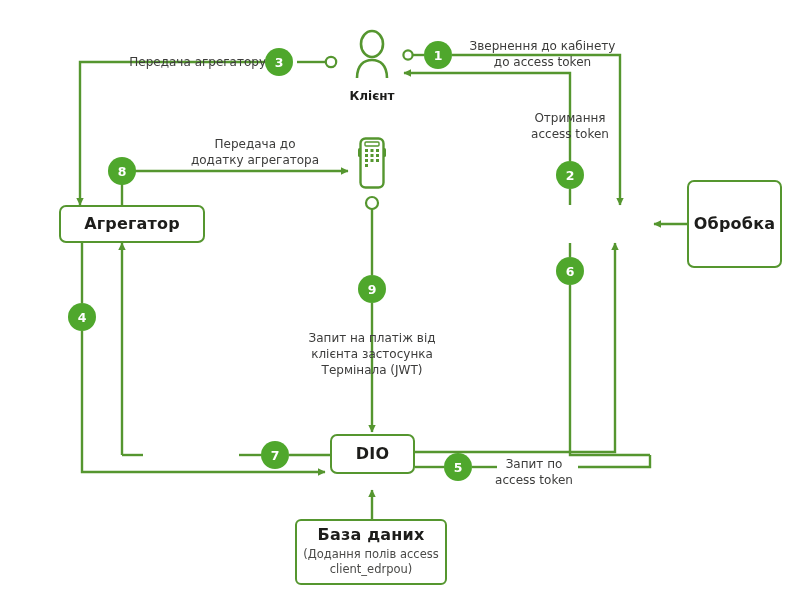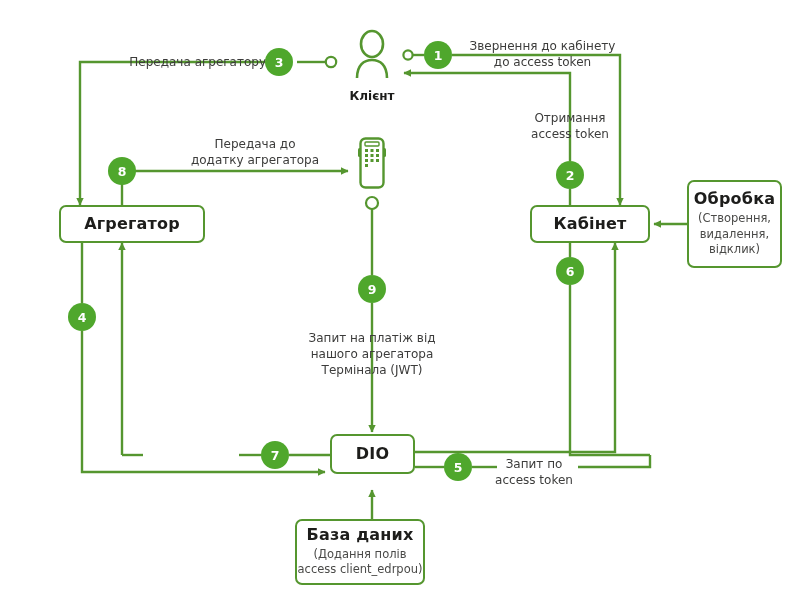--- a/index.html
+++ b/index.html
@@ -104,36 +104,30 @@
           <rect x="19" y="22" width="3" height="3"></rect>
         <rect x="8" y="27" width="3" height="3"></rect>
       </g>
     </svg>
   </div>
 
   <div class="node" style="left:31px;top:205px;width:146px;height:38px;margin-left:28px;">
     <span class="ttl">Агрегатор</span>
   </div>
 
-  <div class="node" style="left:530px;top:205px;width:120px;height:38px;">
-    <span class="ttl">Кабінет</span>
-  </div>
 
   <div class="node" style="left:687px;top:180px;width:95px;height:88px;">
     <span class="ttl">Обробка</span>
-    <span class="sub">(Створення,
-видалення,
-відклик)</span>
   </div>
 
   <div class="node" style="left:330px;top:434px;width:85px;height:40px;">
     <span class="ttl">DIO</span>
   </div>
 
-  <div class="node" style="left:295px;top:519px;width:130px;height:66px;">
+  <div class="node" style="left:295px;top:519px;width:152px;height:66px;border-radius:6px;">
     <span class="ttl">База даних</span>
     <span class="sub">(Додання полів
 access client_edrpou)</span>
   </div>
 
   <div class="lbl bold" style="left:312px;top:88px;width:120px;">Клієнт</div>
 
   <div class="lbl" style="left:455px;top:38px;width:175px;text-align:center;">Звернення до кабінету
 до access token</div>
 
@@ -144,21 +138,21 @@
 
 
   <div class="lbl" style="left:479px;top:456px;width:110px;">Запит по
 access token</div>
 
 
   <div class="lbl" style="left:175px;top:136px;width:160px;">Передача до
 додатку агрегатора</div>
 
   <div class="lbl" style="left:292px;top:330px;width:160px;">Запит на платіж від
-нашого агрегатора
+клієнта застосунка
 Термінала (JWT)</div>
 
   <div class="badge" style="left:424px;top:41px;">1</div>
   <div class="badge" style="left:556px;top:161px;">2</div>
   <div class="badge" style="left:265px;top:48px;">3</div>
   <div class="badge" style="left:68px;top:303px;">4</div>
   <div class="badge" style="left:444px;top:453px;">5</div>
   <div class="badge" style="left:556px;top:257px;">6</div>
   <div class="badge" style="left:261px;top:441px;">7</div>
   <div class="badge" style="left:108px;top:157px;">8</div>

